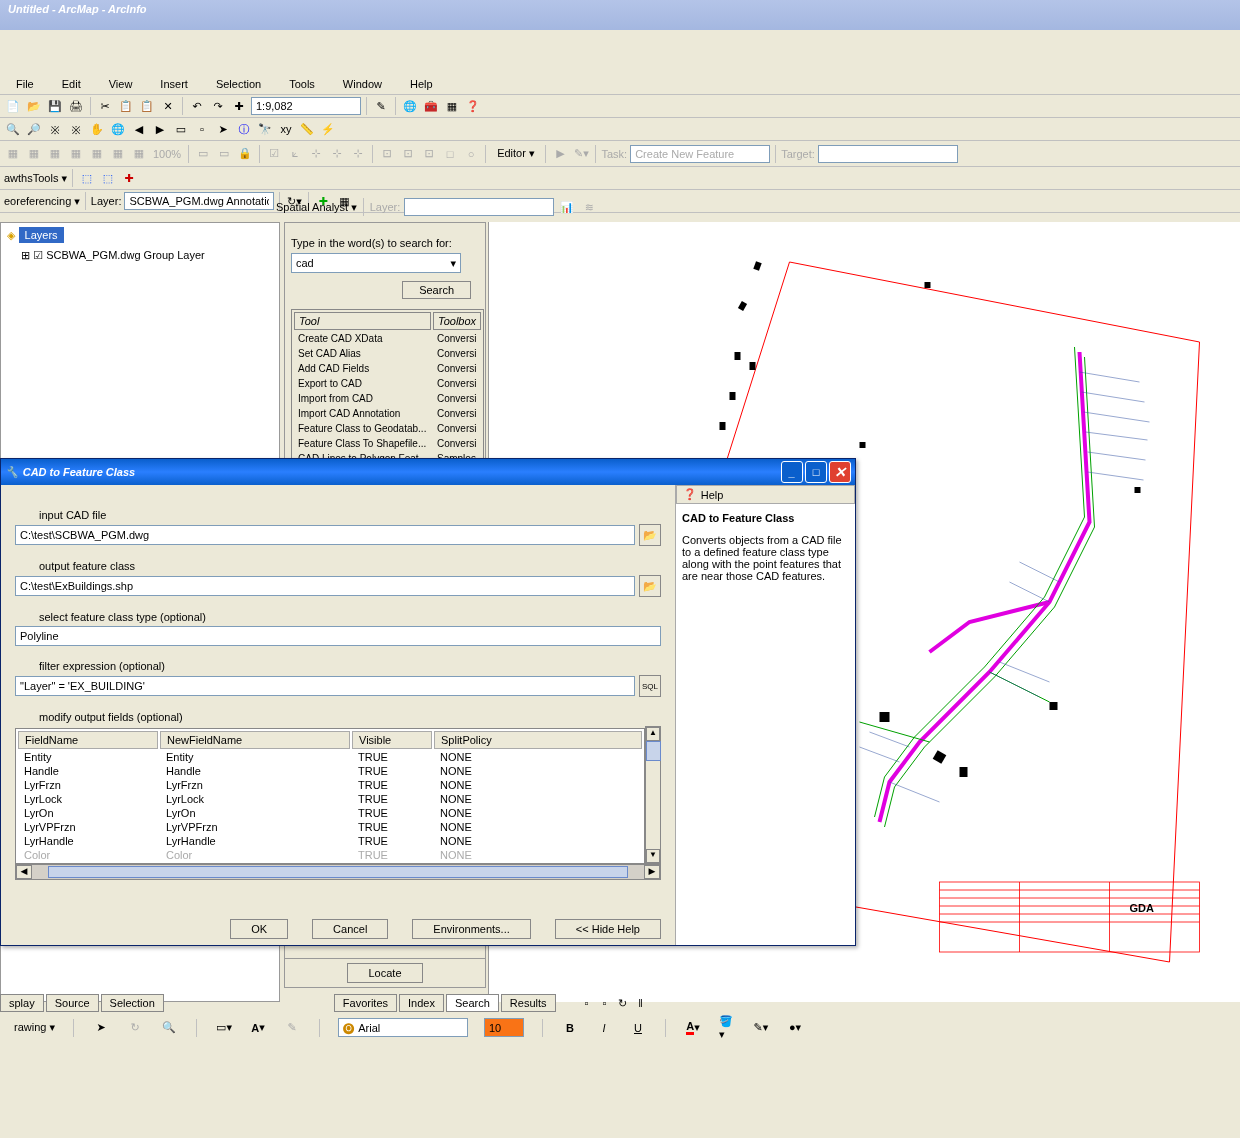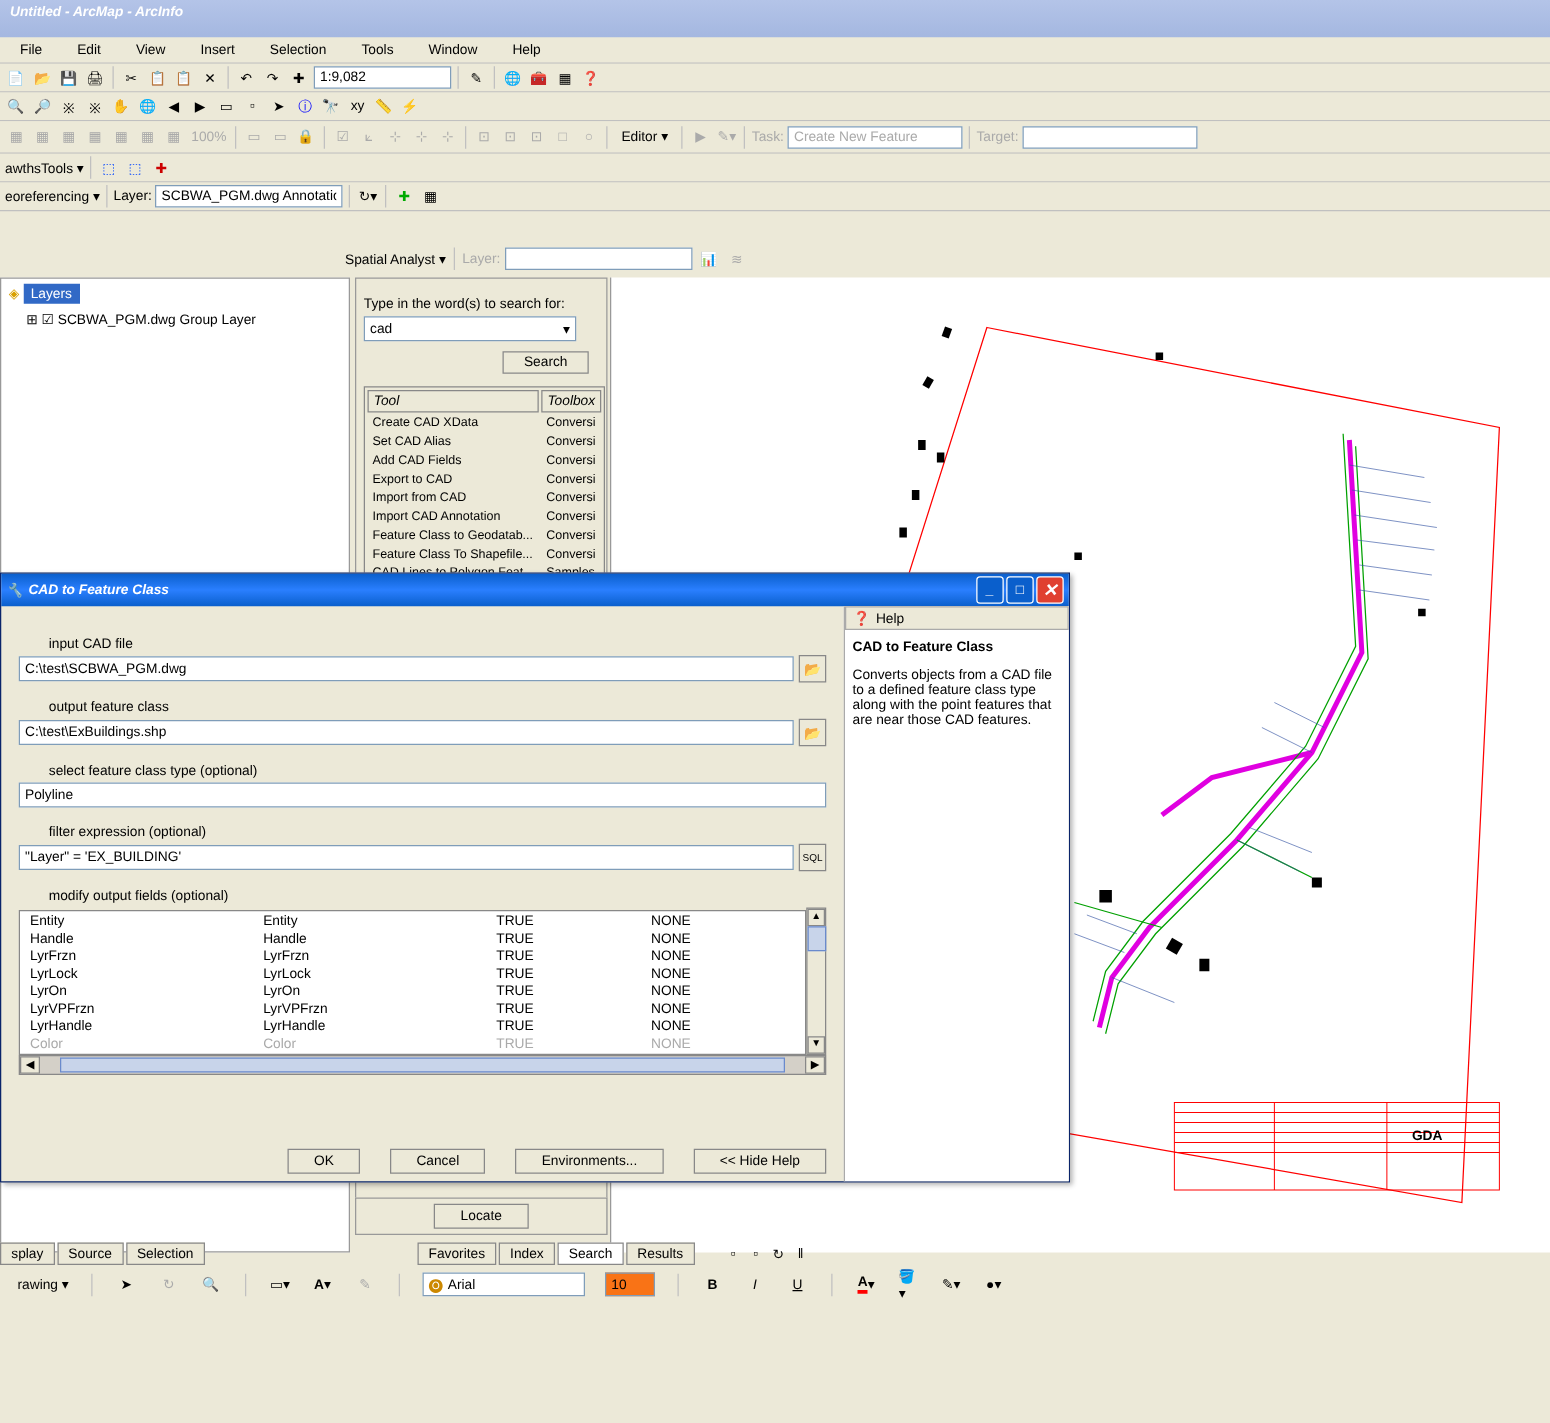--- a/index.html
+++ b/index.html
@@ -1,19 +1,19 @@
 <!DOCTYPE html>
 <html><head>
 <meta charset="utf-8">
 <style>
 * { margin: 0; padding: 0; box-sizing: border-box; font-family: Tahoma, Arial, sans-serif; font-size: 11px; }
 body { background: #ece9d8; width: 1240px; height: 1138px; overflow: hidden; position: relative; }
 .titlebar { background: linear-gradient(180deg, #b4c4e8 0%, #a4b7e0 100%); height: 30px; color: white; font-weight: bold; font-size: 13px; padding: 1px 8px; font-style: italic; }
 .menubar { background: #ece9d8; padding: 2px 4px; display: flex; gap: 4px; border-bottom: 1px solid #c0c0c0; }
-.menubar span { padding: 2px 6px; cursor: default; }
+.menubar span { padding: 2px 6px; cursor: default; margin-top: 44px; }
 .toolbar { background: #ece9d8; padding: 2px 4px; display: flex; align-items: center; gap: 3px; border-bottom: 1px solid #c0c0c0; }
 .toolbar-btn { width: 18px; height: 18px; display: inline-flex; align-items: center; justify-content: center; border: 1px solid transparent; }
 .sep { width: 1px; height: 18px; background: #c0c0c0; margin: 0 2px; }
 .scale-input { width: 110px; height: 18px; border: 1px solid #7f9db9; background: white; padding: 0 4px; }
 .toc-panel { position: absolute; left: 0; top: 222px; width: 280px; height: 780px; background: #fff; border: 1px solid #999; }
 .toc-header { background: #3169c6; color: white; padding: 2px 6px; display: inline-block; }
 .toc-item { padding: 2px 6px 2px 20px; }
 .search-panel { position: absolute; left: 284px; top: 222px; width: 202px; height: 766px; background: #ece9d8; border: 1px solid #999; }
 .search-panel .inner { padding: 6px; }
 .search-label { margin: 8px 0 4px; }
@@ -346,20 +346,26 @@
       <div class="field-label">filter expression (optional)</div>
       <div class="field-row">
         <input class="text-input" value="&quot;Layer&quot; = 'EX_BUILDING'" style="">
         <div class="browse-btn" style="font-size:8px">SQL</div>
       </div>
 
       <div class="field-label">modify output fields (optional)</div>
       <div style="display:flex">
         <table class="fields-table">
           <tbody>
+              <tr>
+            <th style="width:140px">FieldName</th>
+            <th style="width:190px">NewFieldName</th>
+            <th style="width:80px">Visible</th>
+            <th>SplitPolicy</th>
+          </tr>
           <tr>
                 <td>Entity</td>
                 <td>Entity</td>
                 <td>TRUE</td>
                 <td>NONE</td>
               </tr>
           <tr>
                 <td>Handle</td>
                 <td>Handle</td>
                 <td>TRUE</td>

